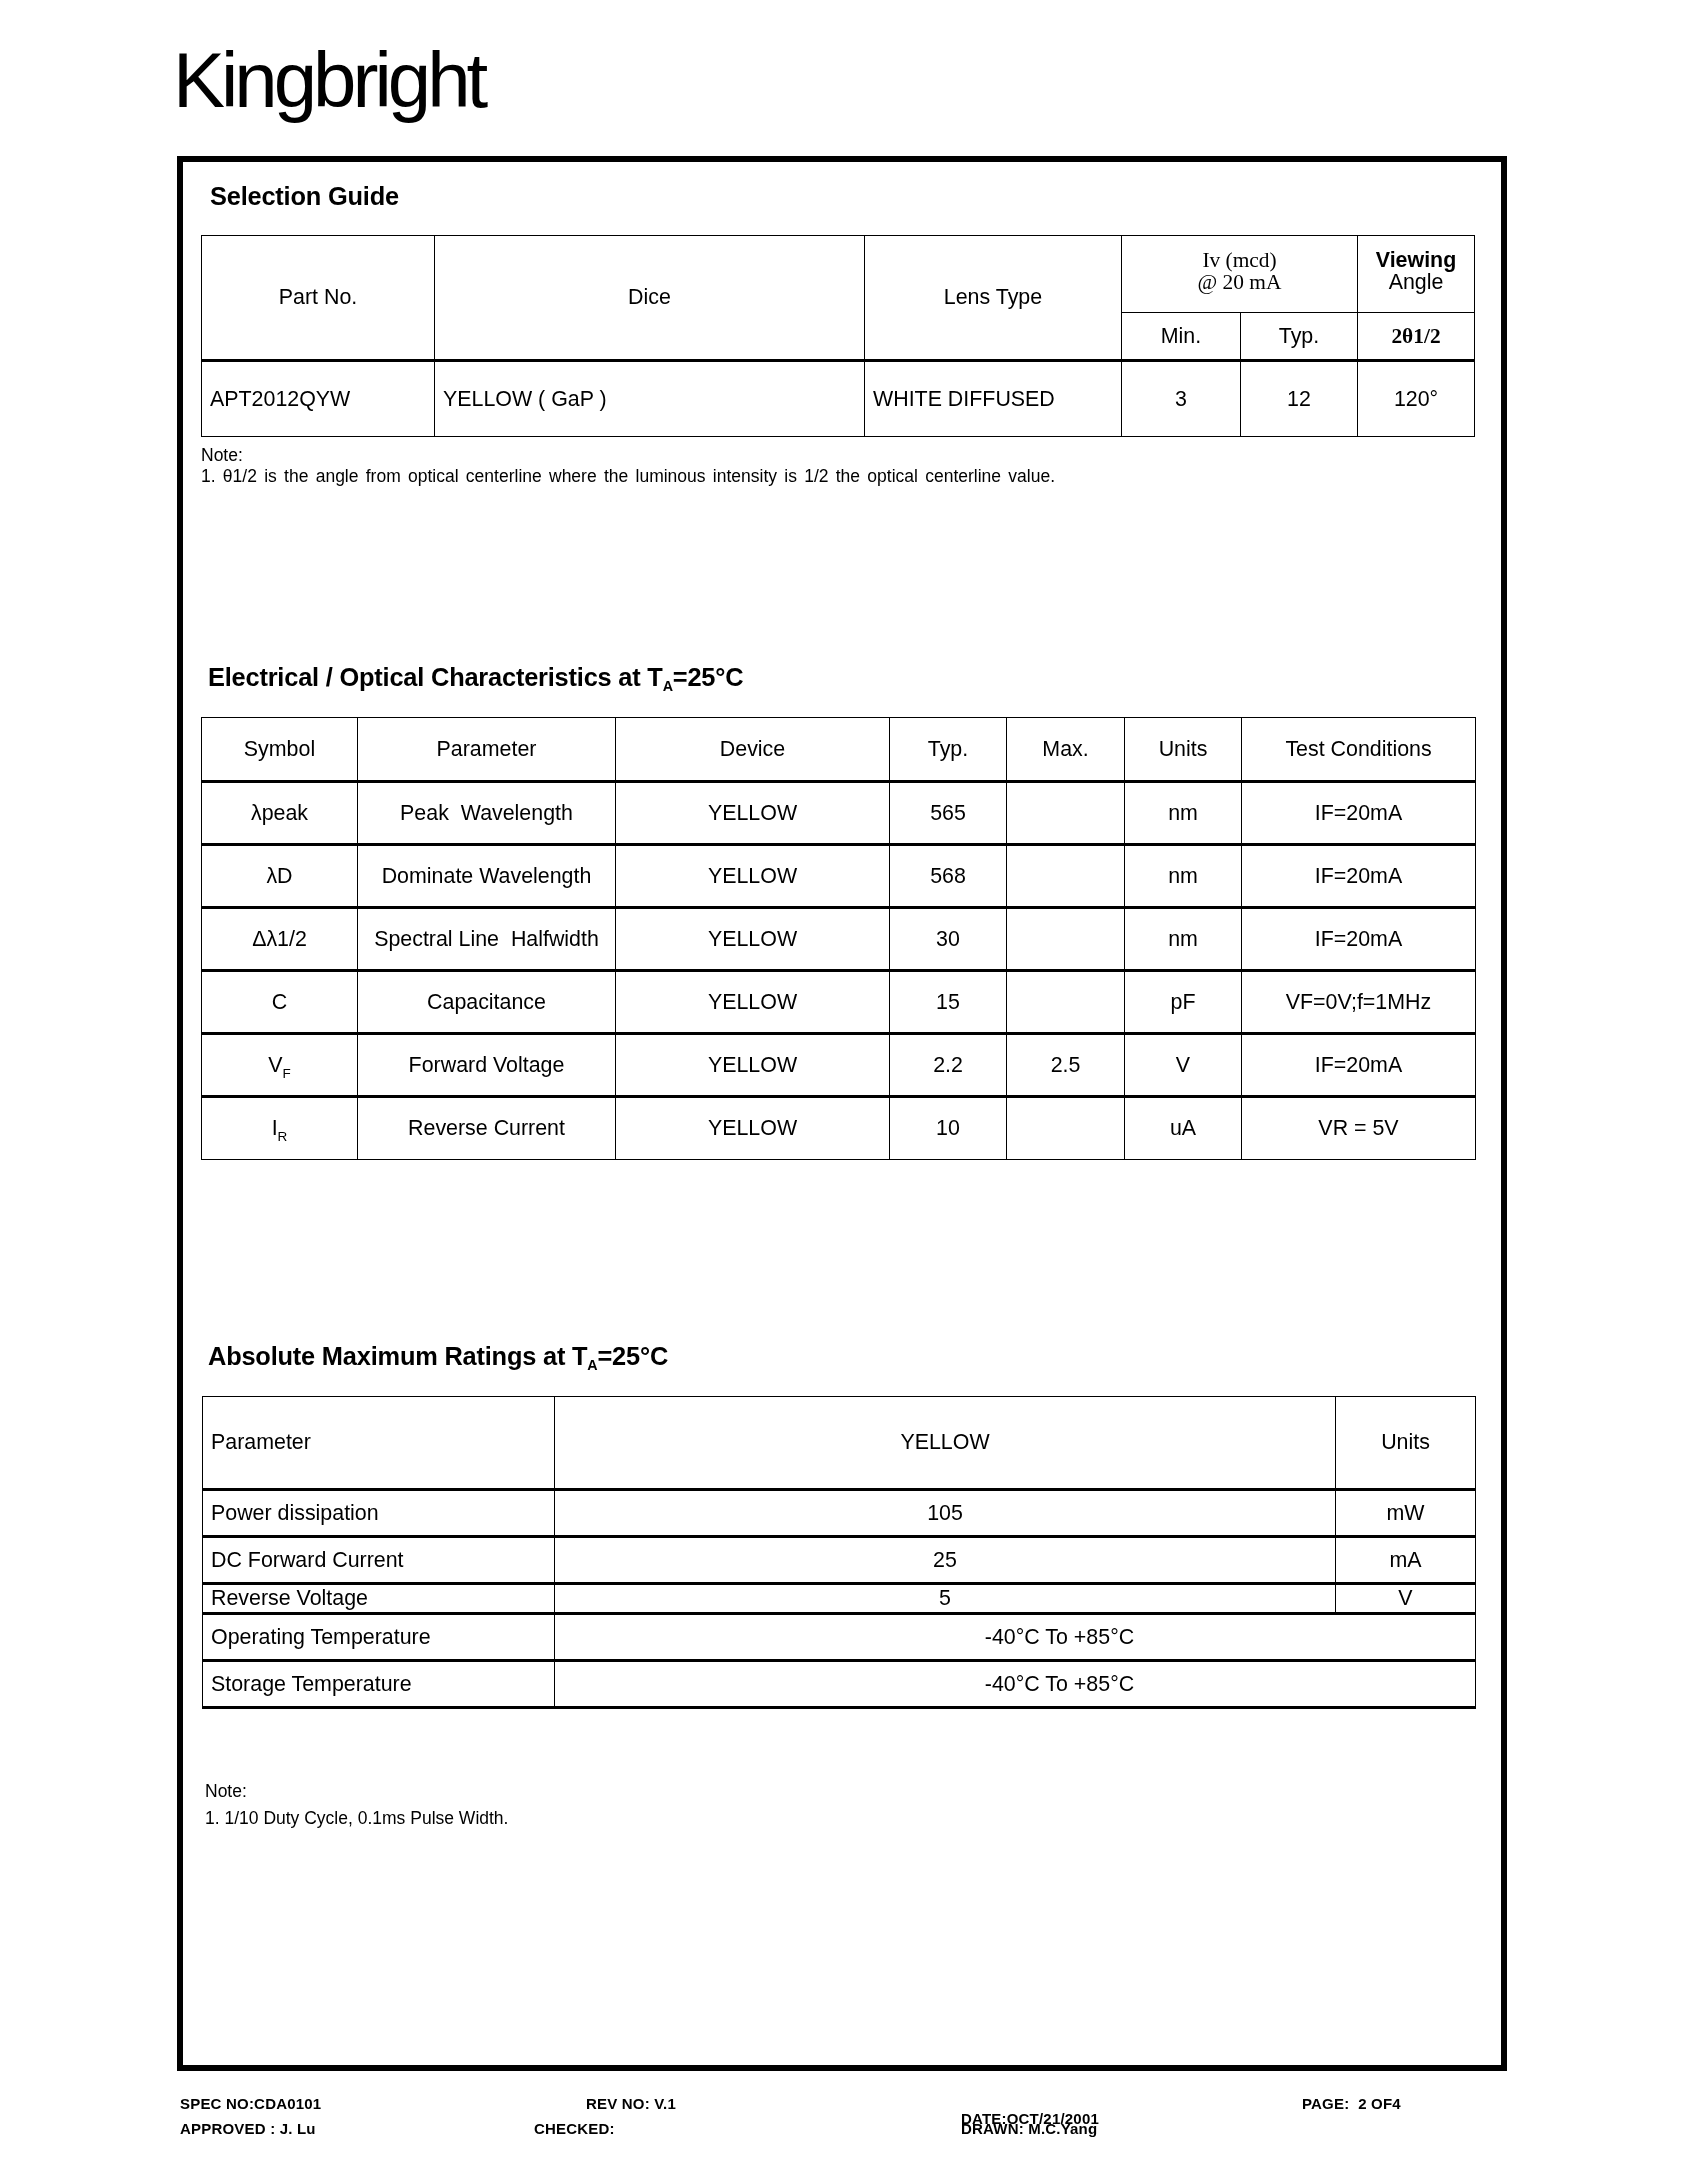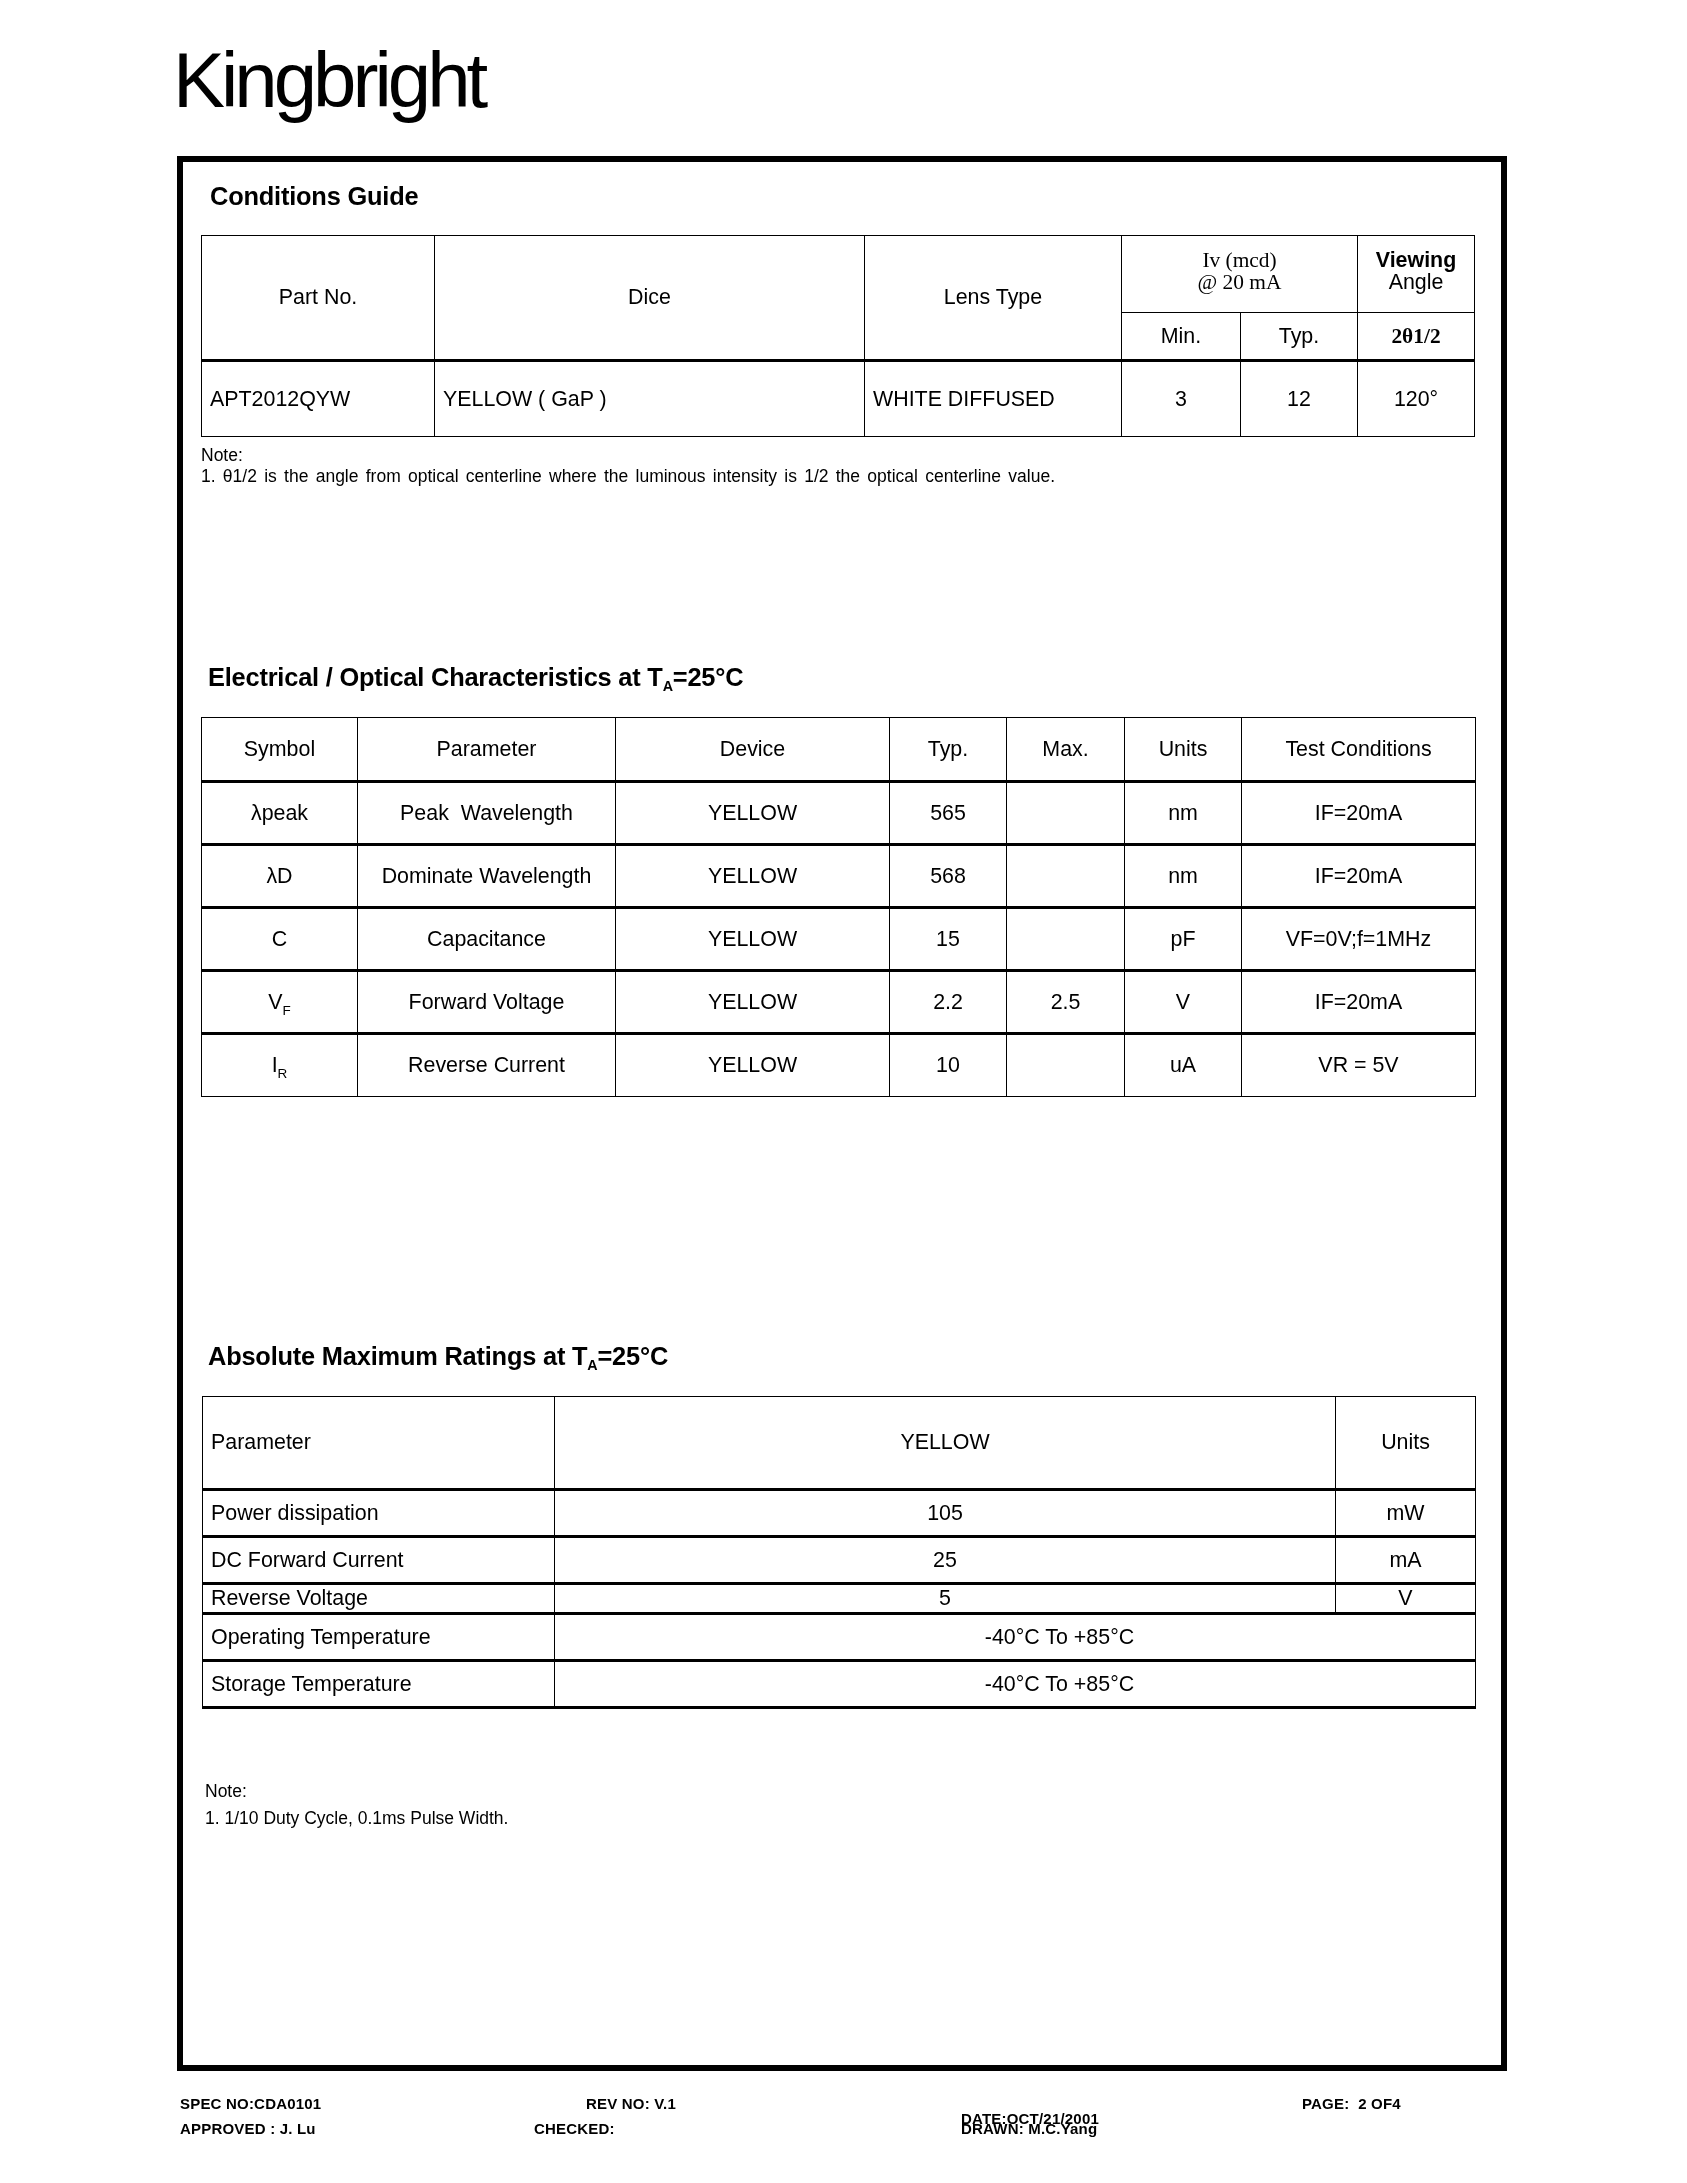--- a/index.html
+++ b/index.html
@@ -20,21 +20,21 @@
   .sym sub { font-size:13.5px; vertical-align:-5.6px; line-height:0; }
   .footer { font-weight:bold; font-size:15px; line-height:1; white-space:nowrap; letter-spacing:0.2px; }
 </style>
 </head>
 <body>
 
 <div class="abs logo">Kingbright</div>
 
 <div class="abs frame"></div>
 
-<div class="abs heading" style="left:210px; top:184px;">Conditions Guide</div>
+<div class="abs heading" style="left:210px; top:184px;">Selection Guide</div>
 
 <table class="grid" style="left:201px; top:235px; width:1274px;">
   <colgroup>
     <col style="width:233px">
       <col style="width:430px">
       <col style="width:257px">
     <col style="width:119px">
       <col style="width:117px">
       <col style="width:117px">
   </colgroup>
@@ -105,20 +105,29 @@
   <tr class="thick-top" style="height:63px;">
     <td class="sym"><span>λD</span><sub></sub></td>
     <td style="white-space:pre;">Dominate Wavelength</td>
     <td>YELLOW</td>
     <td>568</td>
     <td></td>
     <td>nm</td>
     <td>IF=20mA</td>
   </tr>
   <tr class="thick-top" style="height:63px;">
+    <td class="sym"><span>Δλ1/2</span><sub></sub></td>
+    <td style="white-space:pre;">Spectral Line  Halfwidth</td>
+    <td>YELLOW</td>
+    <td>30</td>
+    <td></td>
+    <td>nm</td>
+    <td>IF=20mA</td>
+  </tr>
+  <tr class="thick-top" style="height:63px;">
     <td class="sym"><span>C</span><sub></sub></td>
     <td style="white-space:pre;">Capacitance</td>
     <td>YELLOW</td>
     <td>15</td>
     <td></td>
     <td>pF</td>
     <td>VF=0V;f=1MHz</td>
   </tr>
   <tr class="thick-top" style="height:63px;">
     <td class="sym"><span>V</span><sub>F</sub></td>

